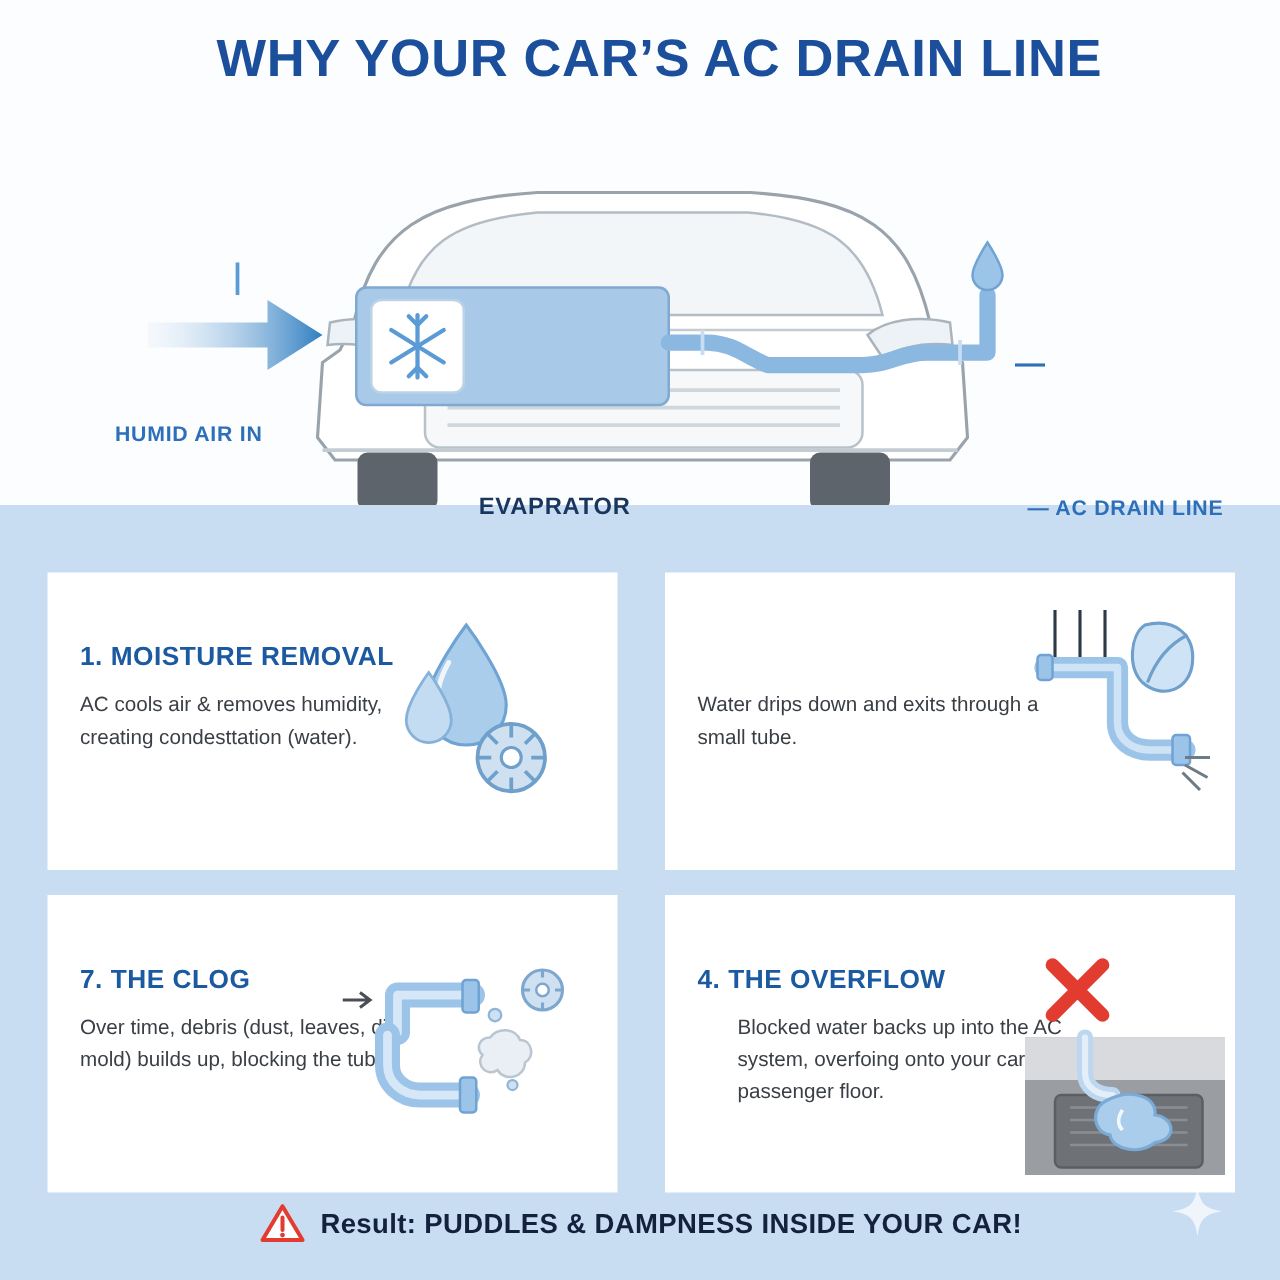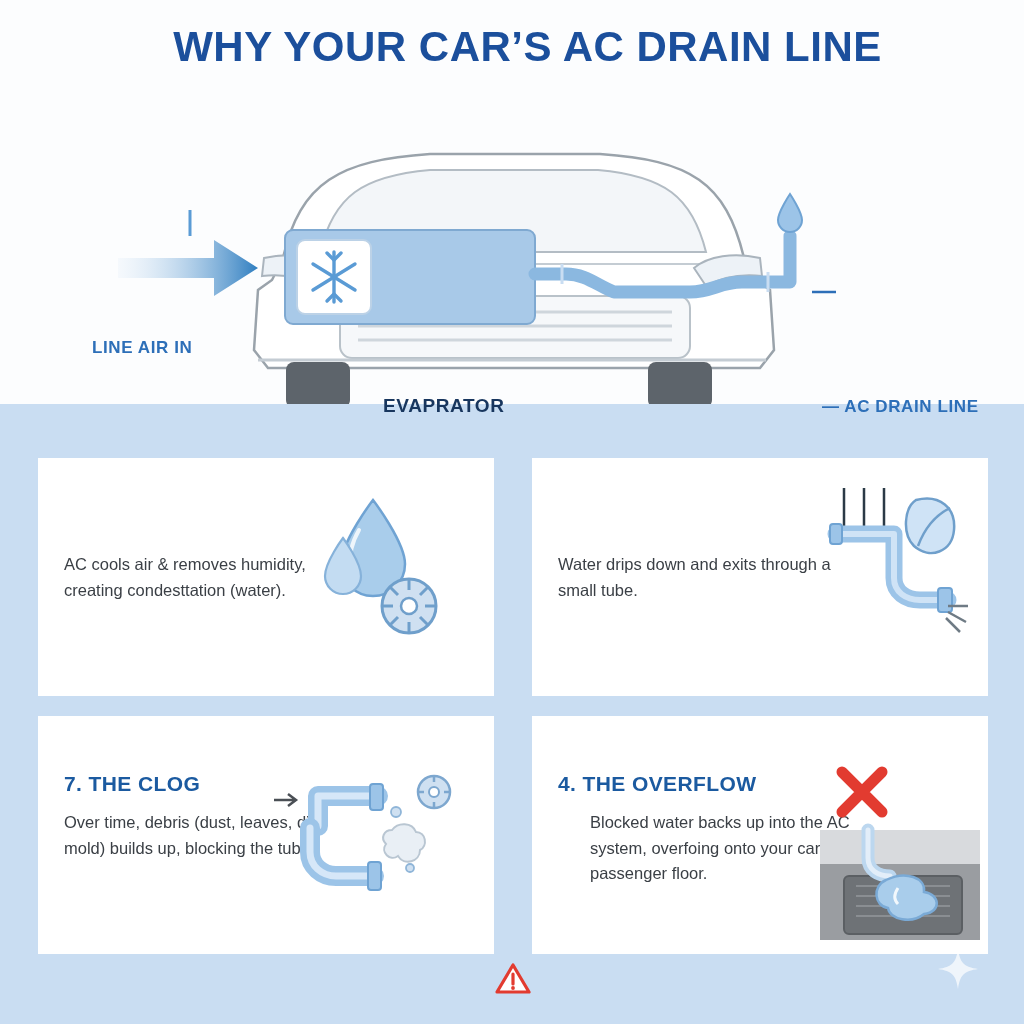--- a/index.html
+++ b/index.html
@@ -195,29 +195,30 @@
       </g>
       <g stroke="#c9ddf2" stroke-width="3" fill="none">
         <path d="M562 124 L562 144 M768 132 L768 152"></path>
       </g>
 
       <path d="M790 54 C790 54 802 72 802 80 A12 12 0 1 1 778 80 C778 72 790 54 790 54 Z" fill="#9cc4e8" stroke="#6fa3d3" stroke-width="2"></path>
 
       <path d="M812 152 L836 152" stroke="#2d6fb8" stroke-width="2.5"></path>
     </svg>
 
-    <div class="label-humid">LINE AIR IN</div>
+    <div class="label-humid">HUMID AIR IN</div>
     <div class="evaporator-text">EVAPRATOR</div>
     <div class="label-drain">— AC DRAIN LINE</div>
   </div>
 </div>
 
 <div class="cards">
 
   <div class="card c1">
+    <div class="card-title">1. MOISTURE REMOVAL</div>
     <div class="card-body">AC cools air &amp; removes humidity, creating condesttation (water).</div>
     <div class="card-art">
       <svg width="145" height="150" viewBox="0 0 145 150">
         <g>
           <path d="M60 6 C60 6 92 48 92 70 A32 32 0 1 1 28 70 C28 48 60 6 60 6 Z" fill="#a9cdeb" stroke="#6fa3d3" stroke-width="2.5"></path>
           <path d="M46 36 C38 50 36 62 38 72" stroke="#ffffff" stroke-width="4" fill="none" stroke-linecap="round" opacity="0.8"></path>
         </g>
         <g>
           <path d="M30 44 C30 44 48 68 48 82 A18 18 0 1 1 12 82 C12 68 30 44 30 44 Z" fill="#c3dcf2" stroke="#86b2da" stroke-width="2.2"></path>
         </g>
@@ -319,17 +320,20 @@
     </div>
   </div>
 </div>
 
 <div class="result-bar">
   <svg width="36" height="32" viewBox="0 0 36 32">
     <path d="M18 2 L34 29 L2 29 Z" fill="#ffffff" stroke="#e23b30" stroke-width="3.2" stroke-linejoin="round"></path>
     <path d="M18 11 L18 21" stroke="#e23b30" stroke-width="3.2" stroke-linecap="round"></path>
     <circle cx="18" cy="25" r="1.9" fill="#e23b30"></circle>
   </svg>
+  <div class="result-text">
+    <span class="bold-lead">Result:</span><span> PUDDLES &amp; DAMPNESS INSIDE YOUR CAR!</span>
+  </div>
 </div>
 
 <svg class="sparkle" viewBox="0 0 48 48">
   <path d="M24 4 C26 18 30 22 44 24 C30 26 26 30 24 44 C22 30 18 26 4 24 C18 22 22 18 24 4 Z" fill="#ffffff" opacity="0.95"></path>
 </svg>
 
 </body></html>

